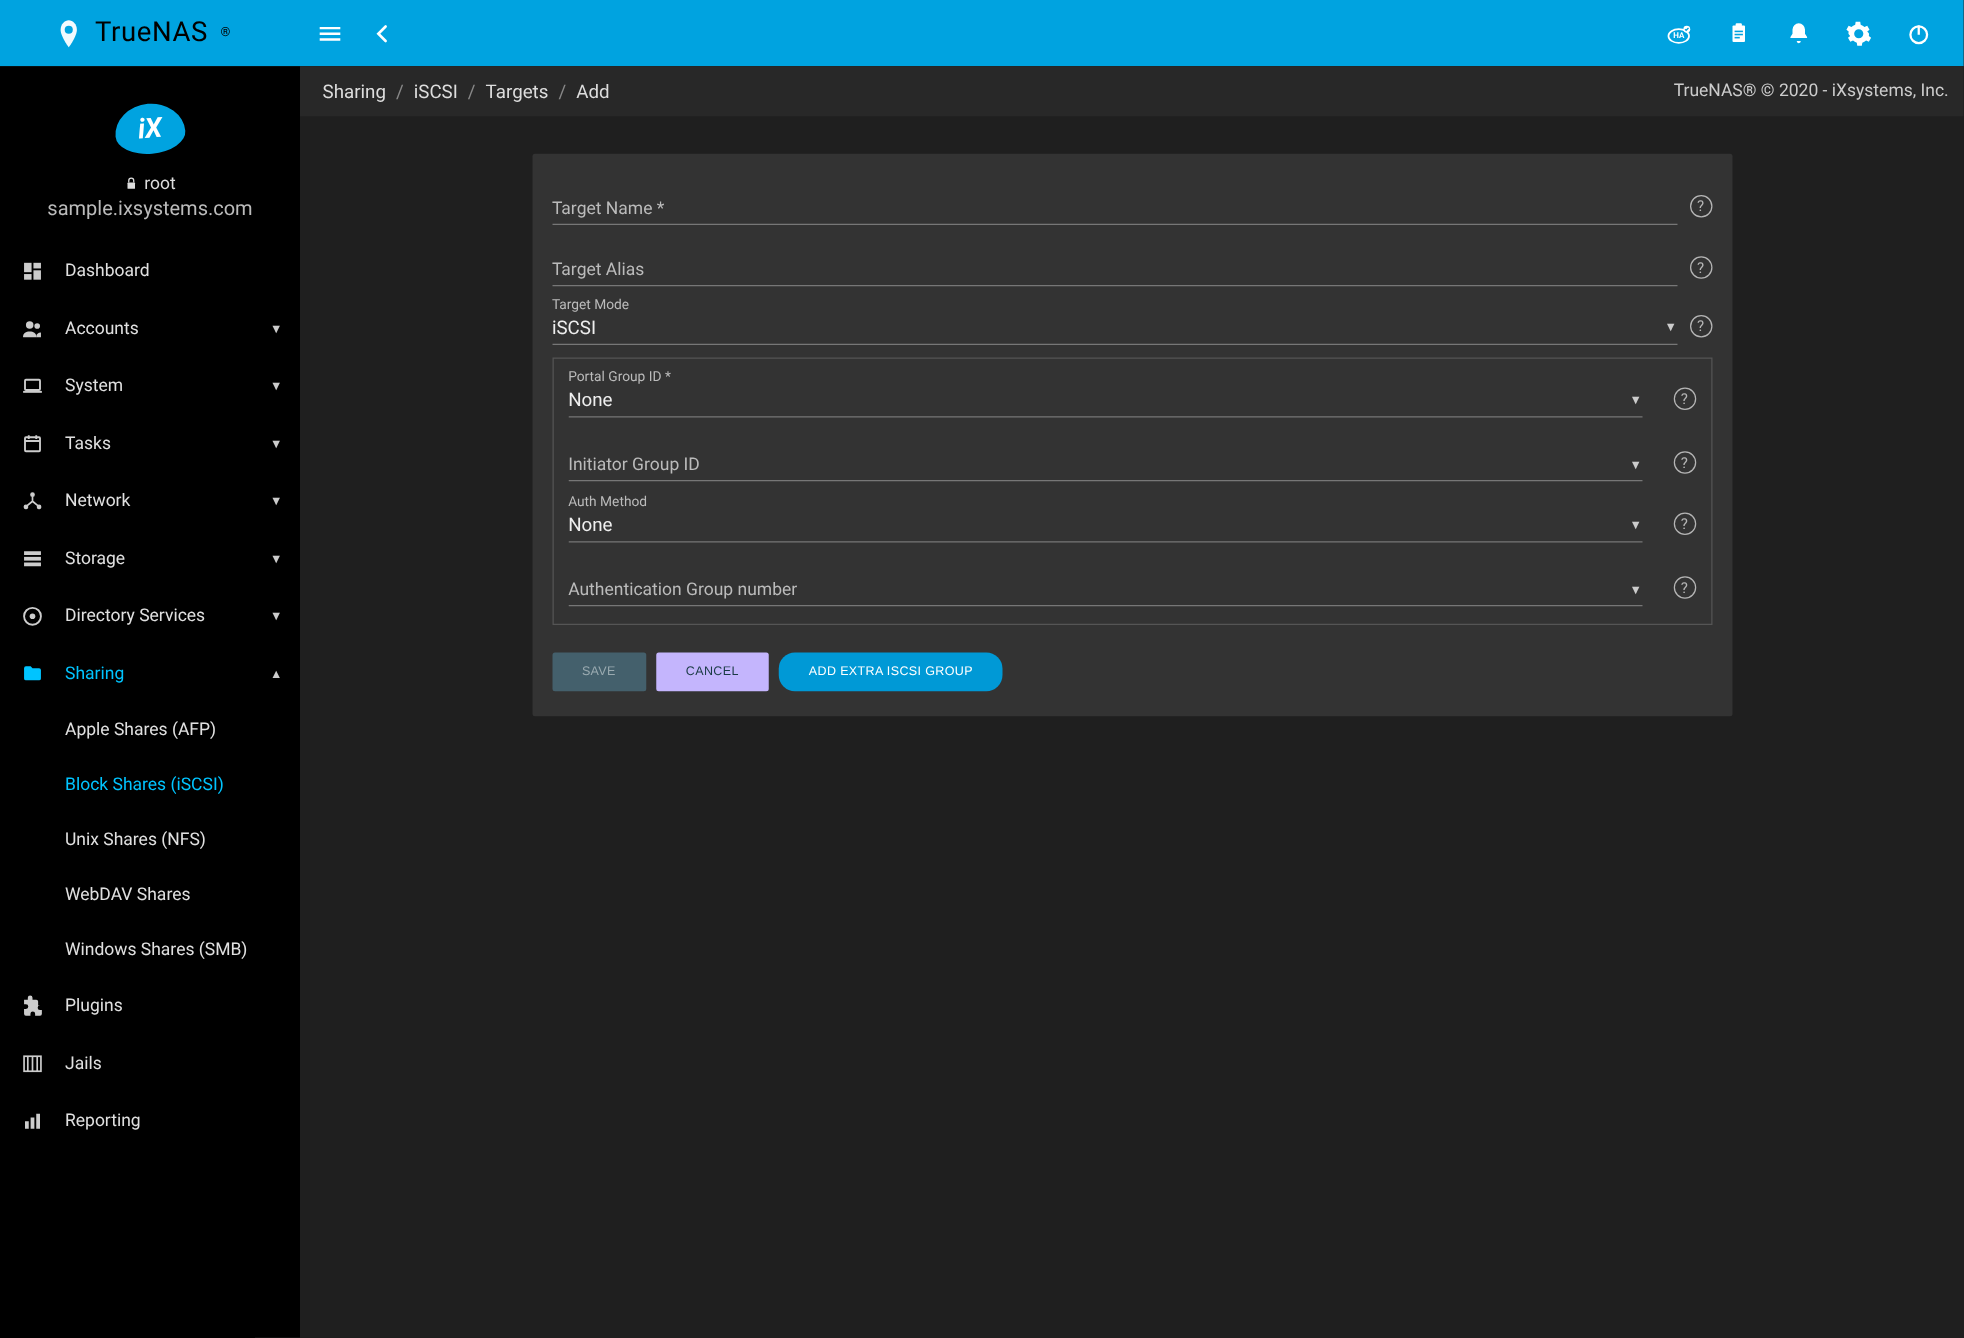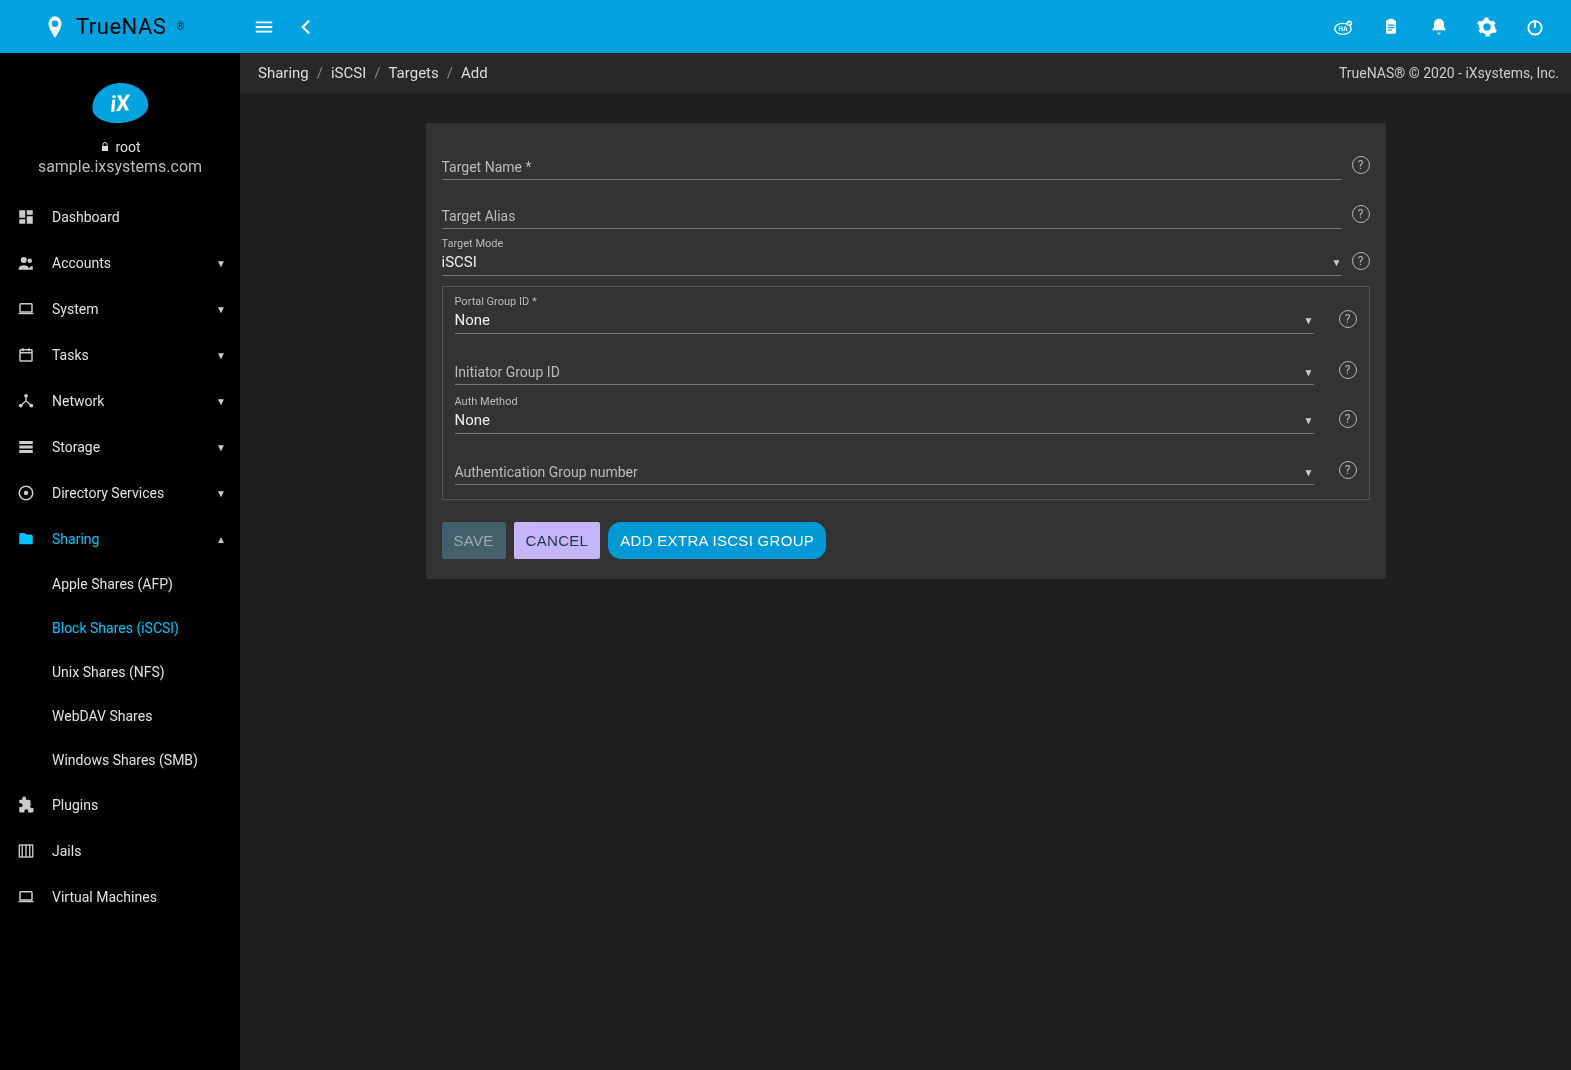--- a/index.html
+++ b/index.html
@@ -170,22 +170,22 @@
   }
   .group-box .field-row { margin-bottom: 0; gap: 15px;}
 
   .button-row {
     margin-top: 22px;
     display:flex;
     gap: 8px;
   }
   .btn {
     border:none;
-    padding: 10px 12px;
-    font-size: 15px;
+    padding: 10px 24px;
+    font-size: 10px;
     font-weight:500;
     border-radius:2px;
     cursor:pointer;
     letter-spacing: 0.3px;
   }
   .btn-save { background:#44606c; color:#9aaab0; cursor:default;}
   .btn-cancel { background:#c4b5fd; color:#1a3a44; }
   .btn-extra { background:#0099d6; color:#fff;border-radius:13px; }
 </style>
 </head>
@@ -375,25 +375,26 @@
               <line x1="7" y1="4" x2="7" y2="20"></line>
               <line x1="12" y1="4" x2="12" y2="20"></line>
               <line x1="17" y1="4" x2="17" y2="20"></line>
             </svg>
           </span>
         <span>Jails</span>
       </li>
       <li class="nav-item">
         <span class="nav-icon">
             <svg width="18" height="18" viewBox="0 0 24 24" fill="currentColor">
-              <rect x="4" y="5" width="16" height="11" rx="1" fill="none" stroke="currentColor" stroke-width="2"></rect>
-              <rect x="2" y="17" width="20" height="2"></rect>
-            </svg>
-          </span>
-        <span>Virtual Machines</span>
+              <rect x="4" y="12" width="4" height="8"></rect>
+              <rect x="10" y="8" width="4" height="12"></rect>
+              <rect x="16" y="4" width="4" height="16"></rect>
+            </svg>
+          </span>
+        <span>Reporting</span>
       </li>
     </ul>
   </div>
 
   <div class="content">
     <div class="breadcrumb-bar">
       <span class="crumb">Sharing</span>
       <span class="sep">/</span>
       <span class="crumb">iSCSI</span>
       <span class="sep">/</span>

